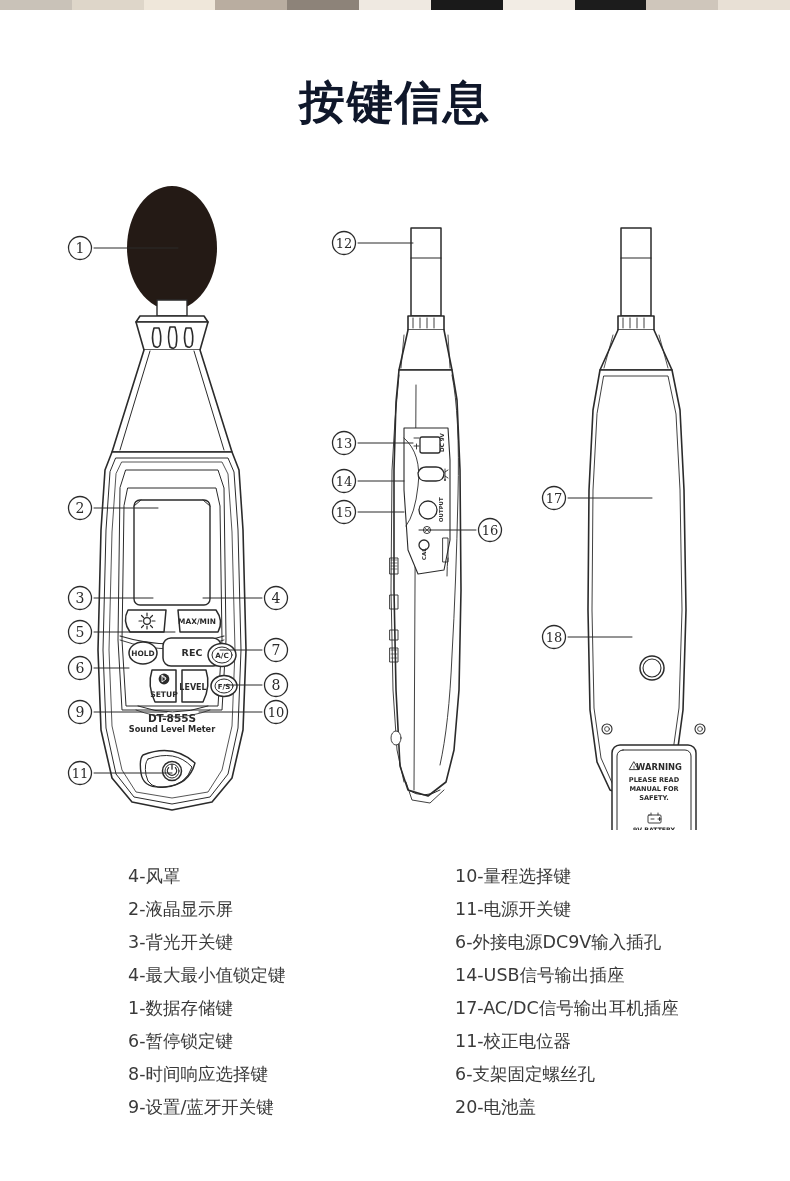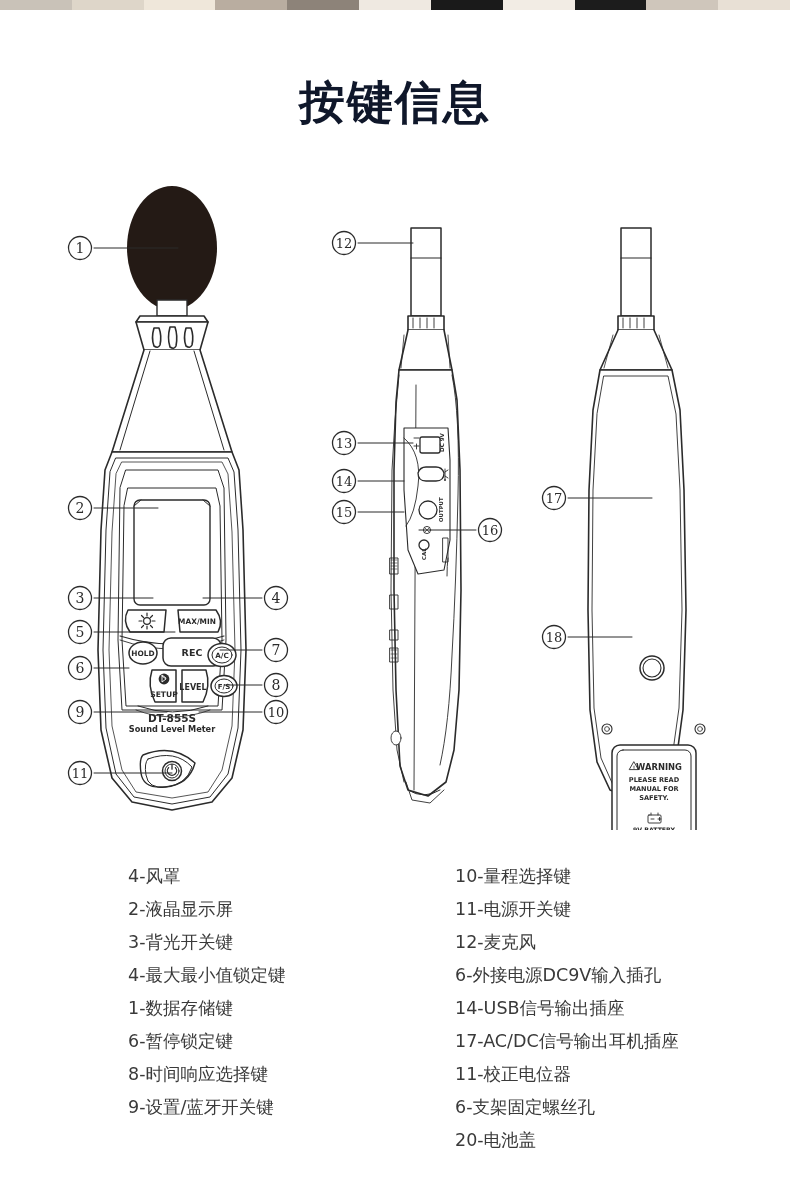--- a/index.html
+++ b/index.html
@@ -350,21 +350,20 @@
         <div class="item">3-背光开关键</div>
         <div class="item">4-最大最小值锁定键</div>
         <div class="item">1-数据存储键</div>
         <div class="item">6-暂停锁定键</div>
         <div class="item">8-时间响应选择键</div>
         <div class="item">9-设置/蓝牙开关键</div>
       </div>
     <div class="col right">
         <div class="item">10-量程选择键</div>
         <div class="item">11-电源开关键</div>
-        <div class="item">12-麦克风</div>
         <div class="item">6-外接电源DC9V输入插孔</div>
         <div class="item">14-USB信号输出插座</div>
         <div class="item">17-AC/DC信号输出耳机插座</div>
         <div class="item">11-校正电位器</div>
         <div class="item">6-支架固定螺丝孔</div>
         <div class="item">20-电池盖</div>
       </div>
   </div>
 
 </div>

